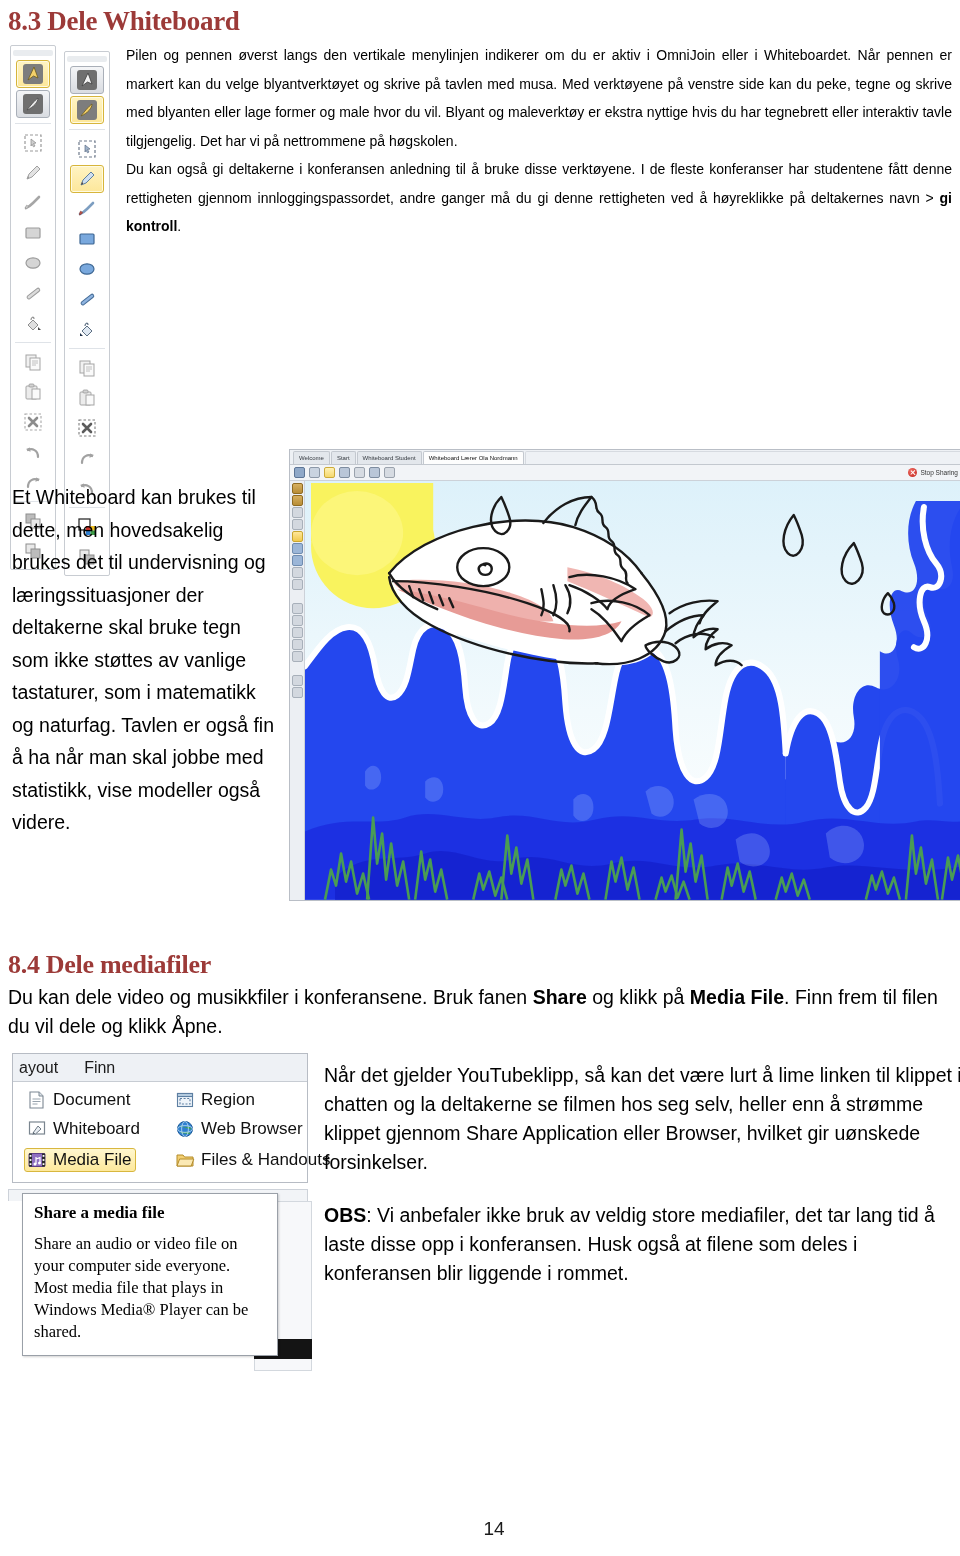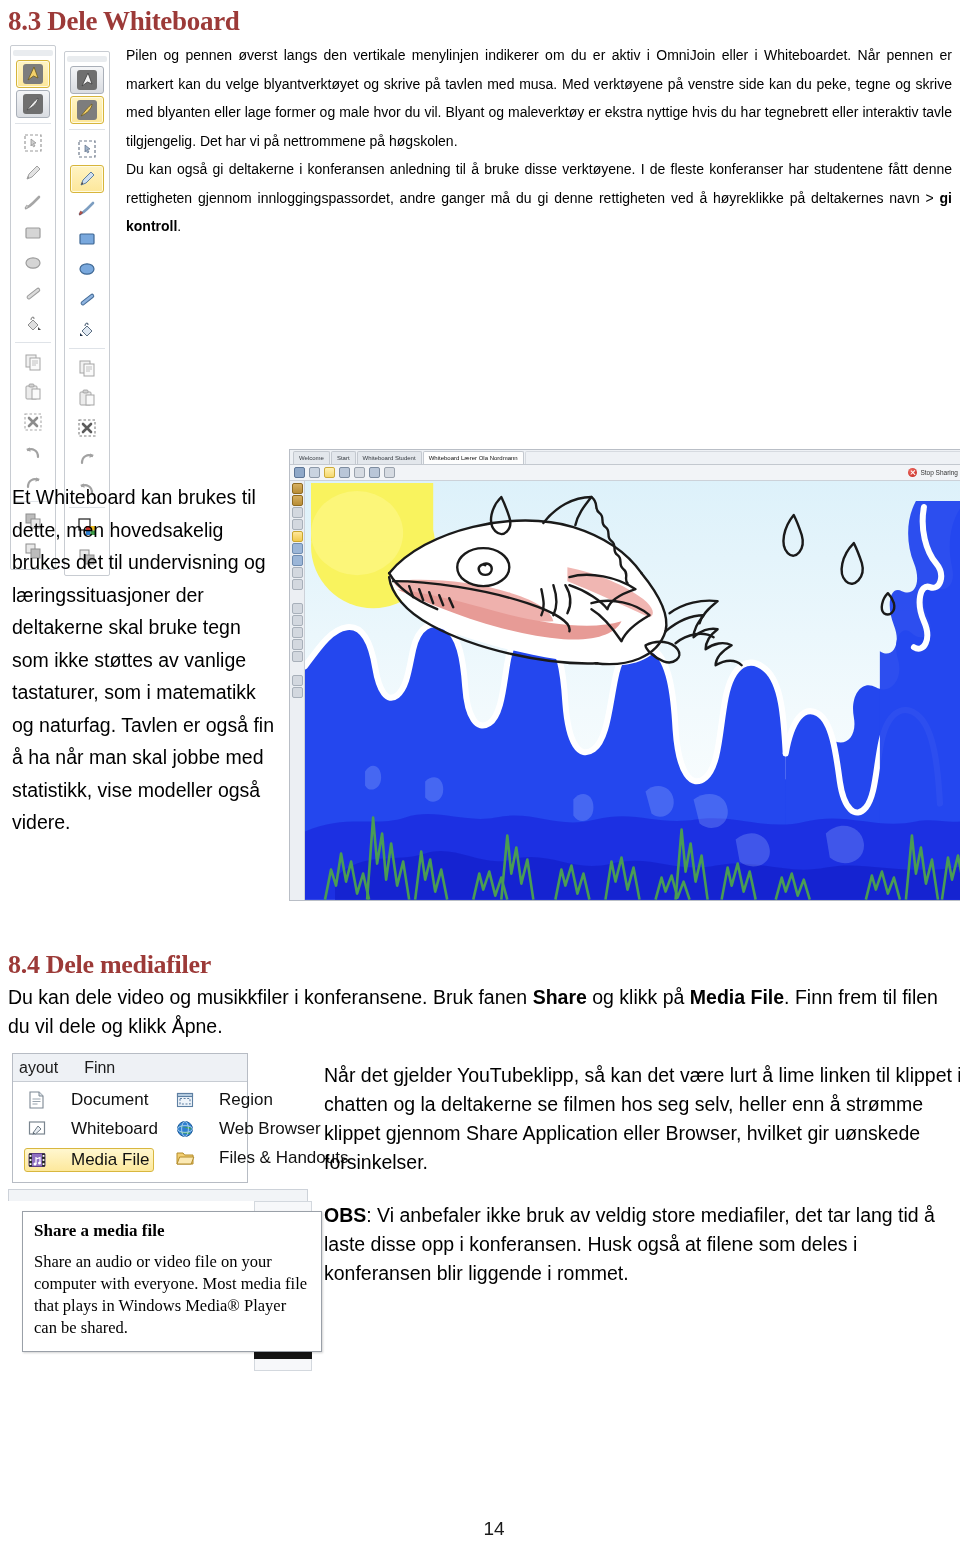--- a/index.html
+++ b/index.html
@@ -150,45 +150,45 @@
   .canvas { flex:1; position:relative; background:#ffffff; }
   .canvas svg { display:block; width:100%; height:100%; }
 
   
   #sec84 { margin-top:9px; }
   #sec84 p { font-size:19.5px; line-height:29px; }
 
   #lower { position:relative; margin-top:12px; height:320px; }
 
   .sharemenu {
-    position:absolute; left:4px; top:0; width:236px;
+    position:absolute; left:4px; top:0; width:296px;
     border:1px solid #b7bcc4; background:#ffffff;
   }
   .sm-menubar {
     height:28px; background:#eef1f5; border-bottom:1px solid #c7ccd3;
     display:flex; align-items:center; gap:26px; padding-left:6px;
     font-size:16px; color:#1b1b1b;
   }
   .sm-grid {
     padding:8px 6px 10px 14px;
     display:grid; grid-template-columns:148px 1fr; row-gap:9px;
   }
   .sm-item {
-    display:flex; align-items:flex-start; gap:24px;
+    display:flex; align-items:center; gap:6px;
     font-size:17px; color:#111; white-space:nowrap;
   }
   .sm-item.hl {
     background:linear-gradient(#fff7cf,#fde89c);
     border:1px solid #d8b73f; border-radius:3px;
     padding:1px 4px 1px 2px; margin-left:-3px; width:fit-content;
   }
   .sm-ic { width:20px; height:20px; flex:0 0 20px; }
 
   .tooltip {
-    position:absolute; left:14px; top:158px; width:300px;
+    position:absolute; left:14px; top:140px; width:256px;
     background:#ffffff; border:1px solid #9aa0a8;
     padding:9px 11px 12px 11px;
     box-shadow:1px 1px 2px rgba(0,0,0,.18);
   }
   .tooltip .tt-title { font-family:"Liberation Serif", serif; font-weight:bold; font-size:17px; margin-bottom:10px; }
   .tooltip .tt-body { font-family:"Liberation Serif", serif; font-size:16.5px; line-height:22px; }
 
   .bgsheet1 { position:absolute; left:0; top:136px; width:300px; height:12px; background:#f2f4f7; border:1px solid #cdd2d9; border-bottom:none; }
   .bgsheet2 { position:absolute; left:246px; top:148px; width:58px; height:170px; background:#f7f8fa; border:1px solid #d3d8de; }
   .bgsheet3 { position:absolute; left:246px; top:286px; width:58px; height:20px; background:#141414; }
@@ -844,21 +844,21 @@
             </svg>
           </span>
           <span>Files &amp; Handouts</span>
         </div>
 
       </div>
     </div>
 
     <div class="tooltip">
       <div class="tt-title">Share a media file</div>
-      <div class="tt-body">Share an audio or video file on your computer with everyone. Most media file that plays in Windows Media® Player can be shared.</div>
+      <div class="tt-body">Share an audio or video file on your computer side everyone. Most media file that plays in Windows Media® Player can be shared.</div>
     </div>
 
     <div class="rightcol84">
       <p>Når det gjelder YouTubeklipp, så kan det være lurt å lime linken til klippet i chatten og la deltakerne se filmen hos seg selv, heller enn å strømme klippet gjennom Share Application eller Browser, hvilket gir uønskede forsinkelser.</p>
       <p>
         <b>OBS</b><span>: Vi anbefaler ikke bruk av veldig store mediafiler, det tar lang tid å laste disse opp i konferansen. Husk også at filene som deles i konferansen blir liggende i rommet.</span>
       </p>
     </div>
 
   </div>

